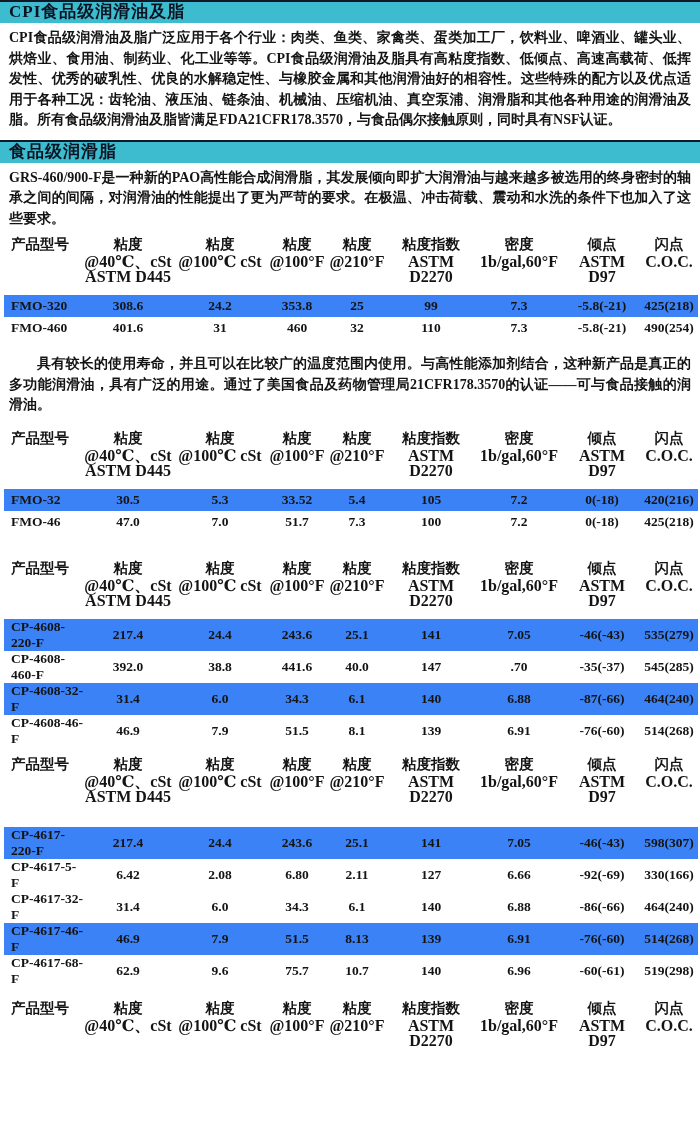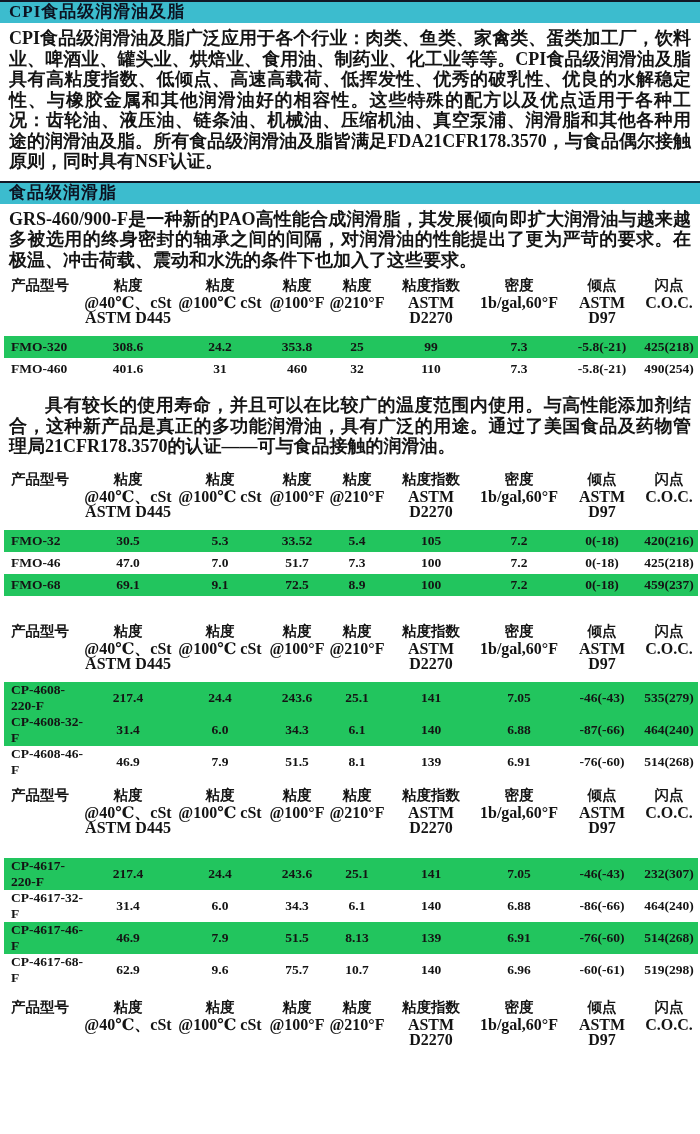--- a/index.html
+++ b/index.html
@@ -9,35 +9,35 @@
     font-family:"Liberation Serif","DejaVu Serif",serif;
     color:#141414; font-weight:bold;
   }
   .bar {
     height:23px; background:#3cbcce; border-top:2px solid #121826;
     font-size:17px; line-height:20px; padding-left:9px;
     color:#0c1322; letter-spacing:1px;
   }
   .bar2 { margin-top:9px; }
   .para {
-    font-size:18px; line-height:20.5px; text-align:justify;
+    font-size:14px; line-height:20.5px; text-align:justify;
     margin:5px 9px 0 9px;
   }
   .indent { text-indent:2em; margin-top:15px; }
   table.spec {
     border-collapse:collapse; table-layout:fixed;
     width:694px; margin-left:4px;
   }
   table.spec th, table.spec td { font-weight:bold; padding:0; }
   table.spec th { vertical-align:top; text-align:center;margin-left:12px; }
   table.spec th.first, table.spec td.first { text-align:left; padding-left:7px; }
   .hmain { font-size:14.5px; line-height:19px; }
   .hsub  { font-size:16px;  line-height:15px; }
   table.spec td { font-size:13.5px; height:22px; text-align:center; }
-  tr.hl { background:#22c55e; }
+  tr.hl { background:#3b82f6; }
   table.spec thead th { padding-bottom:11px; }
   table.gap-lg thead th { padding-bottom:23px; }
   .mt6  { margin-top:6px; }
   .mt12 { margin-top:12px; }
   .mt14 { margin-top:13px; }
   .mt26 { margin-top:26px; }
   .mt8  { margin-top:8px; }
 </style>
 </head>
 <body>
@@ -202,31 +202,20 @@
         <td class="first">FMO-46</td>
         <td>47.0</td>
         <td>7.0</td>
         <td>51.7</td>
         <td>7.3</td>
         <td>100</td>
         <td>7.2</td>
         <td>0(-18)</td>
         <td>425(218)</td>
       </tr>
-      <tr class="hl">
-        <td class="first">FMO-68</td>
-        <td>69.1</td>
-        <td>9.1</td>
-        <td>72.5</td>
-        <td>8.9</td>
-        <td>100</td>
-        <td>7.2</td>
-        <td>0(-18)</td>
-        <td>459(237)</td>
-      </tr>
     </tbody>
   </table>
 
 <table class="spec mt26">
     <colgroup>
       <col style="width: 80px;">
       <col style="width: 88px;">
       <col style="width: 96px;">
       <col style="width: 58px;">
       <col style="width: 62px;">
@@ -280,20 +269,31 @@
         <td class="first">CP-4608-220-F</td>
         <td>217.4</td>
         <td>24.4</td>
         <td>243.6</td>
         <td>25.1</td>
         <td>141</td>
         <td>7.05</td>
         <td>-46(-43)</td>
         <td>535(279)</td>
       </tr>
+      <tr>
+        <td class="first">CP-4608-460-F</td>
+        <td>392.0</td>
+        <td>38.8</td>
+        <td>441.6</td>
+        <td>40.0</td>
+        <td>147</td>
+        <td>.70</td>
+        <td>-35(-37)</td>
+        <td>545(285)</td>
+      </tr>
       <tr class="hl">
         <td class="first">CP-4608-32-F</td>
         <td>31.4</td>
         <td>6.0</td>
         <td>34.3</td>
         <td>6.1</td>
         <td>140</td>
         <td>6.88</td>
         <td>-87(-66)</td>
         <td>464(240)</td>
@@ -367,21 +367,32 @@
     <tbody>
       <tr class="hl">
         <td class="first">CP-4617-220-F</td>
         <td>217.4</td>
         <td>24.4</td>
         <td>243.6</td>
         <td>25.1</td>
         <td>141</td>
         <td>7.05</td>
         <td>-46(-43)</td>
-        <td>232(307)</td>
+        <td>598(307)</td>
+      </tr>
+      <tr>
+        <td class="first">CP-4617-5-F</td>
+        <td>6.42</td>
+        <td>2.08</td>
+        <td>6.80</td>
+        <td>2.11</td>
+        <td>127</td>
+        <td>6.66</td>
+        <td>-92(-69)</td>
+        <td>330(166)</td>
       </tr>
       <tr>
         <td class="first">CP-4617-32-F</td>
         <td>31.4</td>
         <td>6.0</td>
         <td>34.3</td>
         <td>6.1</td>
         <td>140</td>
         <td>6.88</td>
         <td>-86(-66)</td>

